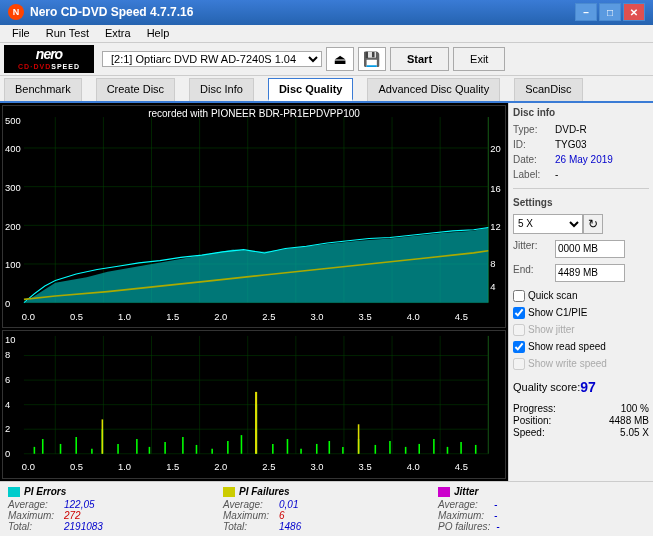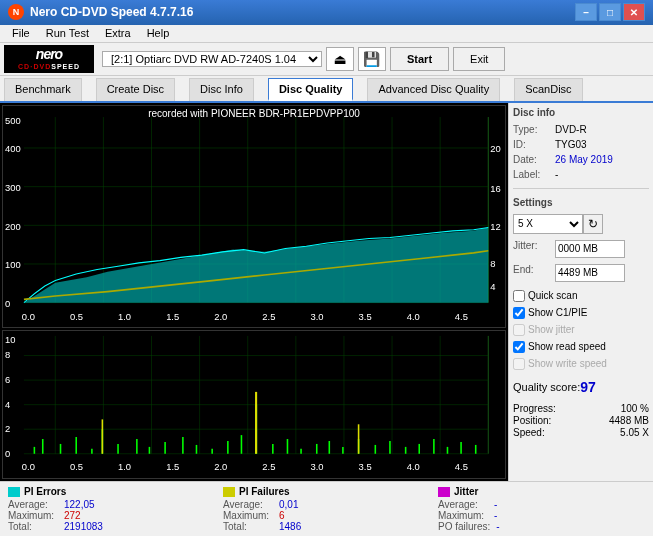--- a/index.html
+++ b/index.html
@@ -60,21 +60,21 @@
     
     .advanced-btn { width: 100%; height: 22px; background: linear-gradient(to bottom, #e8e8e8, #d8d8d8); border: 1px solid #999; font-size: 11px; cursor: pointer; margin-top: 2px; }
     
     .quality-row { display: flex; align-items: center; font-size: 11px; margin-top: 4px; }
     .quality-value { font-size: 14px; font-weight: bold; color: #0000cc; }
     
     .progress-section { margin-top: 4px; font-size: 10px; }
     .progress-row { display: flex; justify-content: space-between; margin-bottom: 1px; }
     
     
-    .stats-bar { background: #f0f0f0; height: 60px; border-top: 1px solid #ccc; display: flex; padding: 4px 8px; gap: 8px; }
+    .stats-bar { background: #f0f0f0; height: 60px; border-top: 1px solid #ccc; display: flex; padding: 4px 8px; gap: 8px; font-style: italic; }
     .stat-group { flex: 1; }
     .stat-title { display: flex; align-items: center; gap: 4px; font-size: 10px; font-weight: bold; margin-bottom: 2px; }
     .stat-color-box { width: 12px; height: 10px; display: inline-block; }
     .stat-row { display: flex; gap: 6px; font-size: 10px; }
     .stat-label { color: #555; min-width: 50px; }
     .stat-value { color: #0000cc; font-size: 10px; }
     .stat-value.red { color: #cc0000; }
     
     
     .chart-svg { width: 100%; height: 100%; position: absolute; top: 0; left: 0; }

